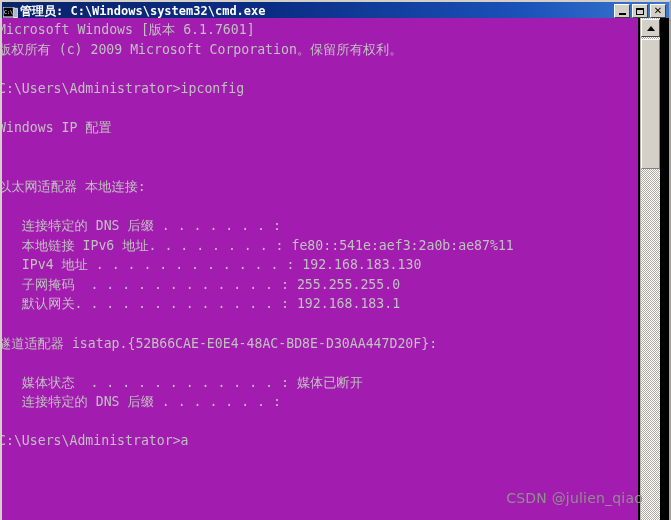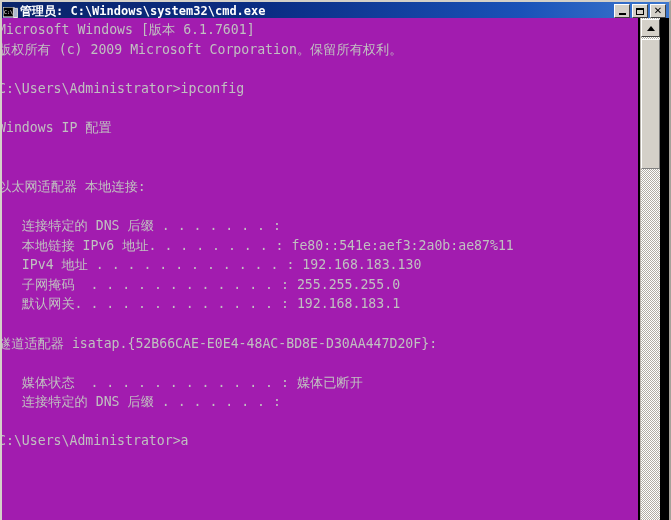--- a/index.html
+++ b/index.html
@@ -254,14 +254,15 @@
       </div>
   </div>
 
   <div class="scrollbar">
     <span class="sb-arrow">
       <i></i>
     </span>
     <span class="sb-thumb"></span>
   </div>
 
+  <div class="watermark">CSDN @julien_qiao</div>
 
 </div>
 
 </body></html>

